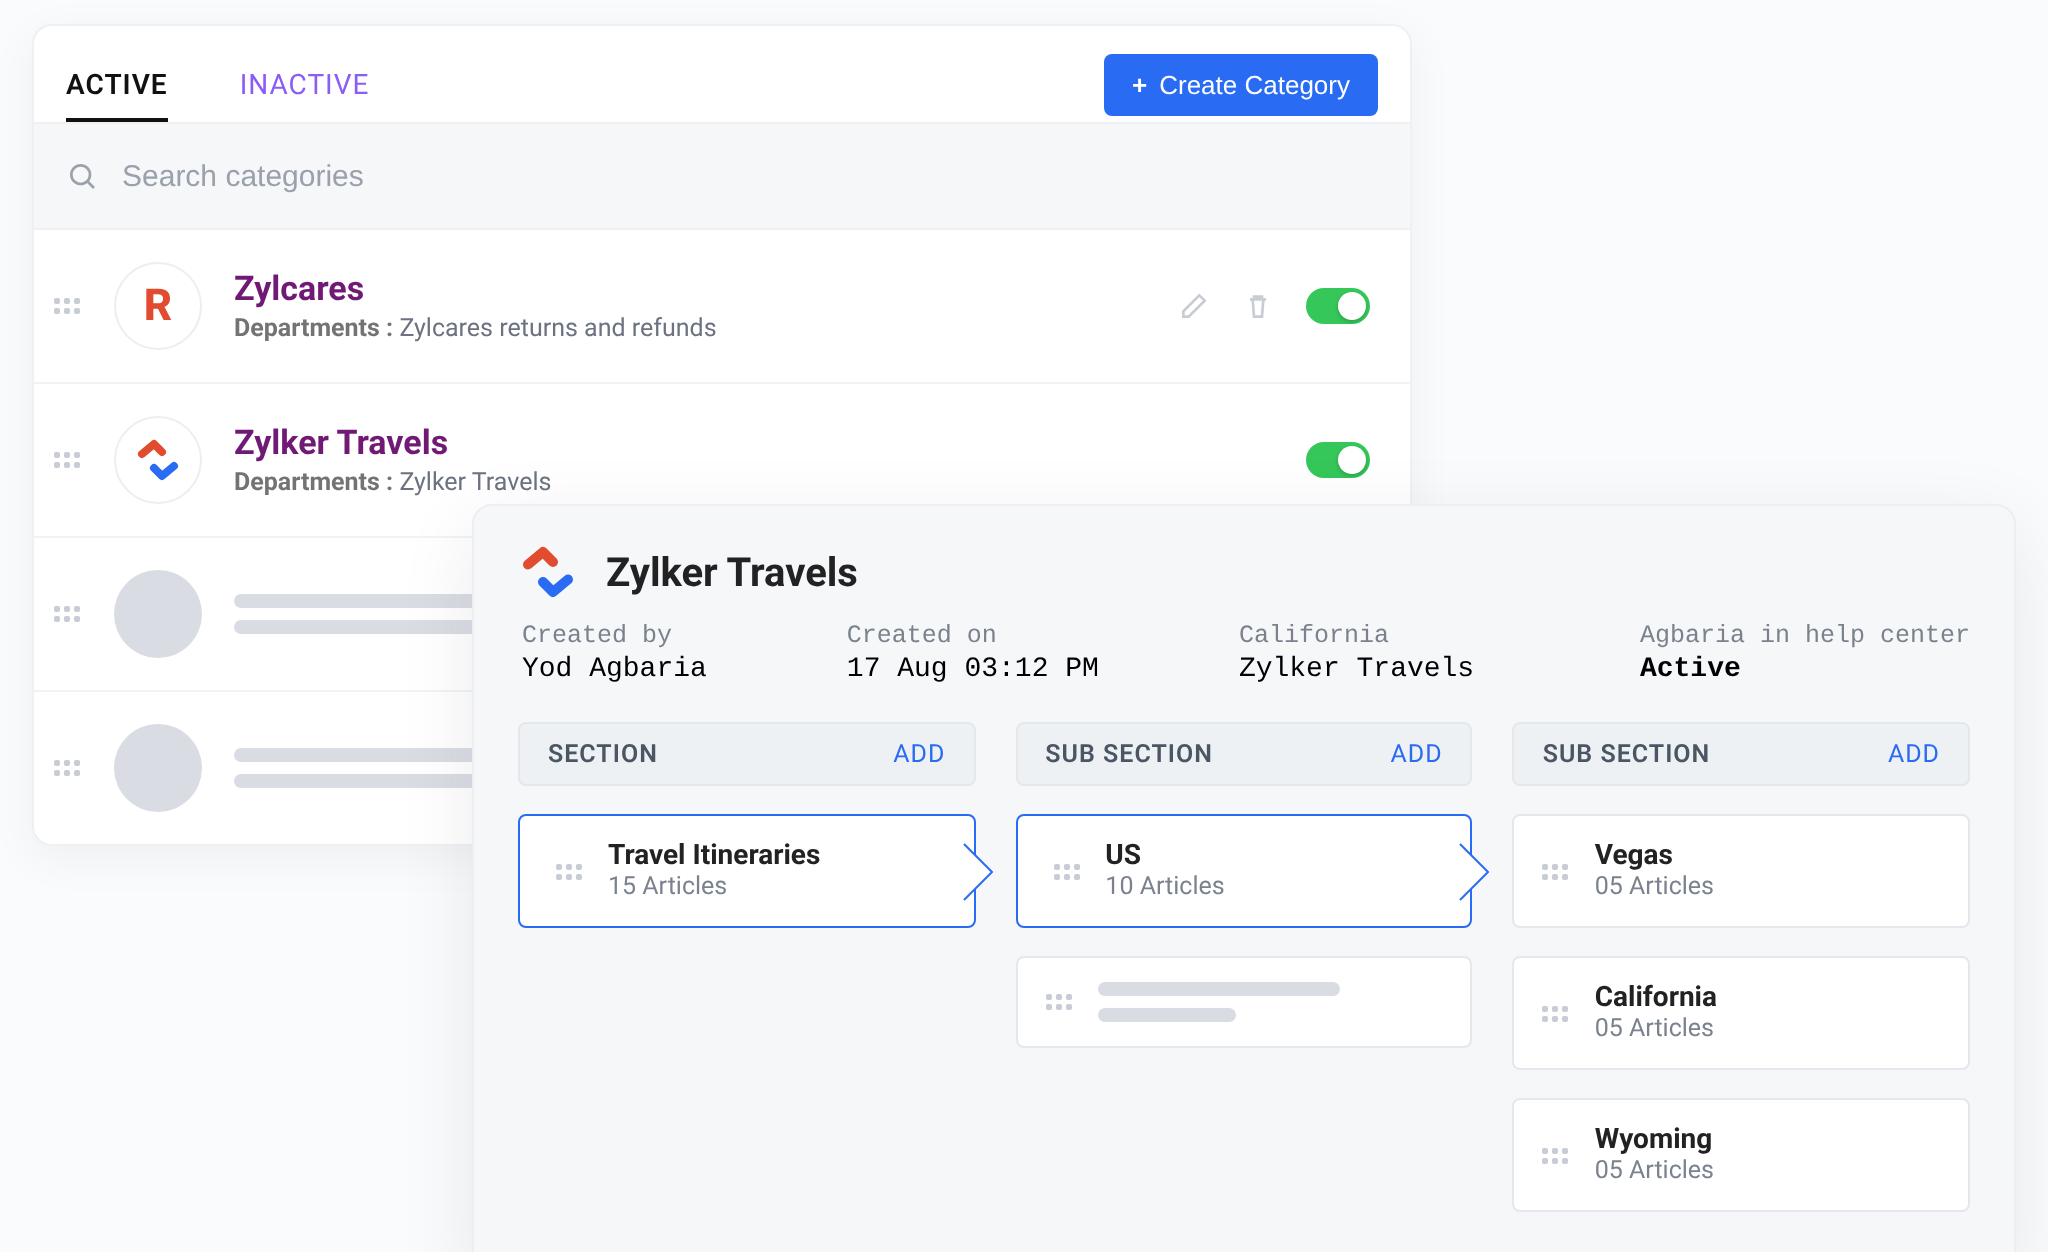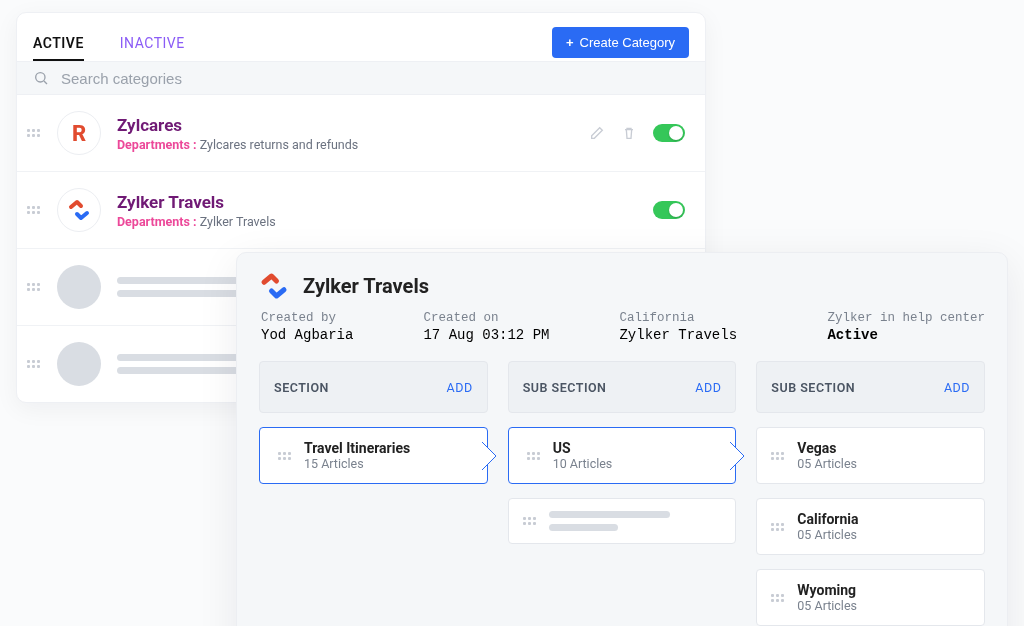--- a/index.html
+++ b/index.html
@@ -50,21 +50,21 @@
     border: none;
     border-radius: 4px;
     padding: 8px 14px;
     font-size: 13px;
     font-weight: 500;
     display: flex; align-items: center; gap: 6px;
     cursor: pointer;
   }
 
   .search-row {
-    height: 34px;
+    height: 54px;
     background: #f5f7f9;
     border-top: 1px solid #eef0f4;
     border-bottom: 1px solid #eef0f4;
     display: flex; align-items: center;
     padding: 0 16px;
     gap: 12px;
   }
   .search-row input {
     border: none; background: transparent; outline: none;
     font-size: 15px; color: #444; flex: 1;
@@ -87,21 +87,21 @@
   }
   .avatar {
     width: 44px; height: 44px; border-radius: 50%;
     background: #fff; border: 1px solid #eceef2;
     display: flex; align-items: center; justify-content: center;
   }
   .avatar.gray { background: #d9dde3; border: none; }
   .cat-body { flex: 1; }
   .cat-title { font-size: 17px; font-weight: 700; color: #701a75; }
   .cat-sub { font-size: 12.5px; color: #6b7280; margin-top: 2px; }
-  .cat-sub b { color: #ec4899; font-weight: 700; }
+  .cat-sub b { color: #737373; font-weight: 700; }
   .row-actions { display: flex; align-items: center; gap: 16px; }
   .icon-ghost { width: 16px; height: 16px; color: #c8ccd4; }
   .toggle {
     width: 32px; height: 18px; border-radius: 10px; background: #35c759;
     position: relative;
   }
   .toggle::after {
     content: ""; position: absolute; right: 2px; top: 2px;
     width: 14px; height: 14px; border-radius: 50%; background: #fff;
     box-shadow: 0 1px 2px rgba(0,0,0,.2);
@@ -128,21 +128,21 @@
   .detail-title { font-size: 20px; font-weight: 700; }
 
   .meta-row { display: flex; gap: 70px; margin: 8px 0 18px 2px; font-family: Liberation Mono, monospace; }
   .meta-item .m-label { font-size: 12.5px; color: #7a828e; }
   .meta-item .m-value { font-size: 14px; color: #000000; margin-top: 2px; }
   .meta-item .m-value.bold { font-weight: 700; }
 
   .columns { display: flex; gap: 20px; }
   .col { flex: 1; min-width: 0; position: relative; }
   .col-head {
-    height: 52px;
+    height: 32px;
     background: #eef1f4;
     border: 1px solid #e4e7ec;
     border-radius: 4px;
     display: flex; align-items: center; justify-content: space-between;
     padding: 0 14px;
     font-size: 12.5px; font-weight: 600; letter-spacing: .5px;
     color: #4b5563; margin-bottom: 14px;
   }
   .add-link { color: #2a6bf4; font-weight: 400; letter-spacing: .5px; }
 
@@ -302,21 +302,21 @@
     </div>
     <div class="meta-item">
       <div class="m-label">Created on</div>
       <div class="m-value">17 Aug 03:12 PM</div>
     </div>
     <div class="meta-item">
       <div class="m-label">California</div>
       <div class="m-value">Zylker Travels</div>
     </div>
     <div class="meta-item" style="margin-left:auto;">
-      <div class="m-label">Zylker in help center</div>
+      <div class="m-label">Agbaria in help center</div>
       <div class="m-value bold">Active</div>
     </div>
   </div>
 
   <div class="columns">
 
     <div class="col">
       <div class="col-head">
         <span>SECTION</span>
         <span class="add-link">ADD</span>

